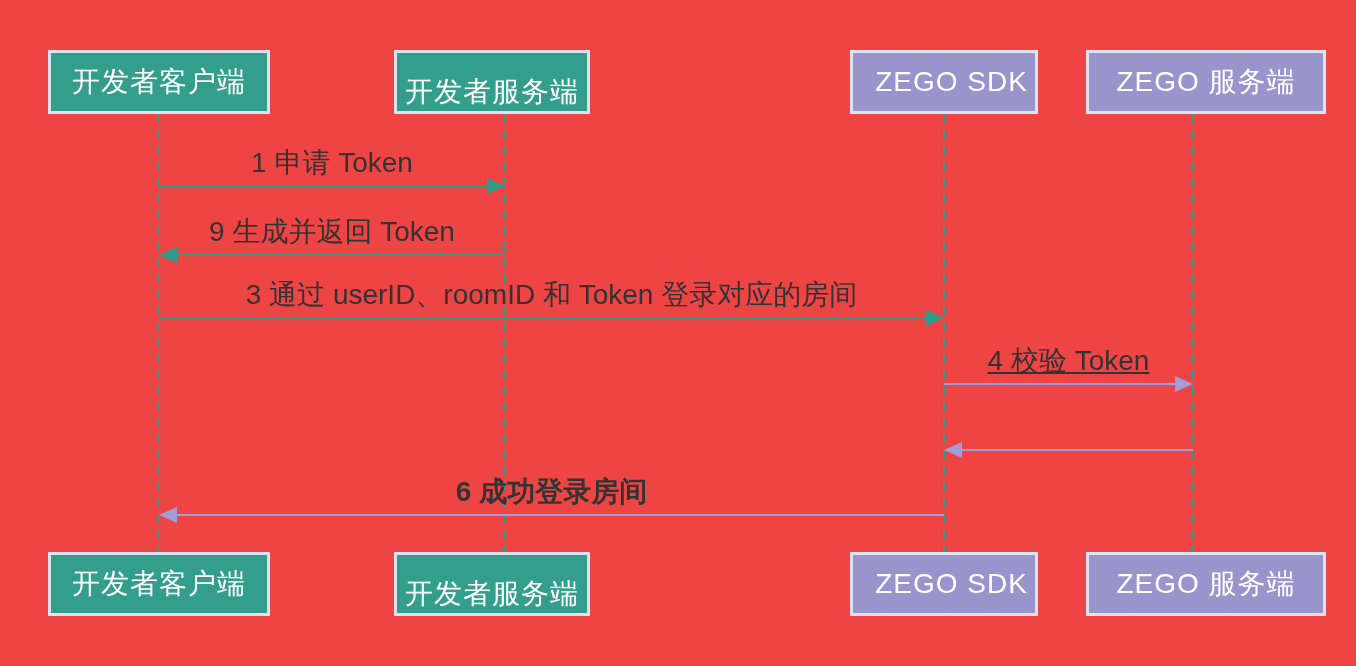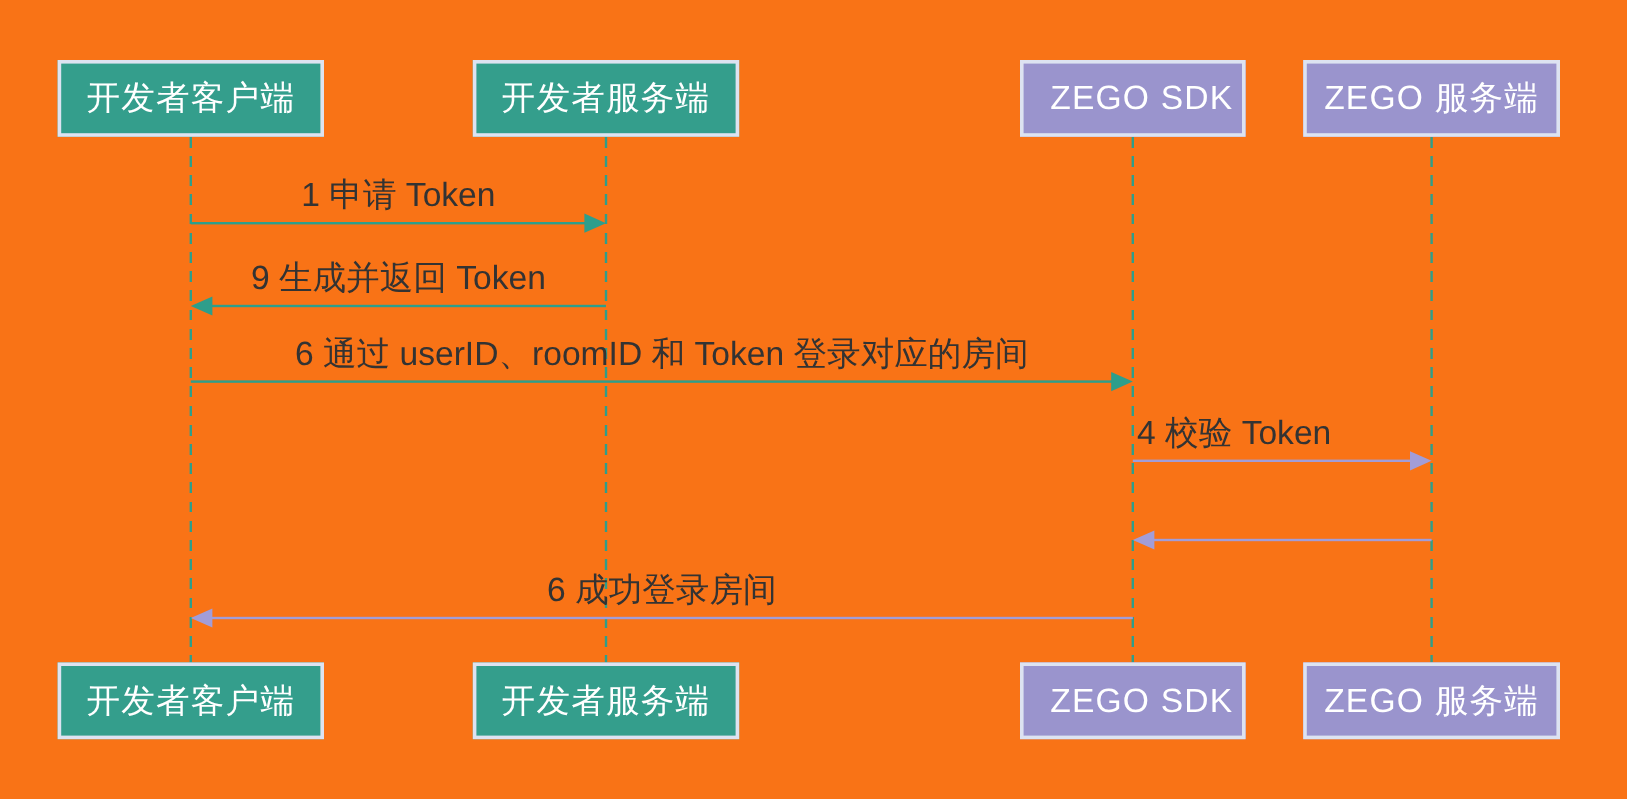--- a/index.html
+++ b/index.html
@@ -1,42 +1,42 @@
 <!DOCTYPE html>
 <html><head>
 <meta charset="utf-8">
 <style>
   html, body { margin: 0; padding: 0; background: #ffffff; }
   body { font-family: "Liberation Sans", "DejaVu Sans", sans-serif; }
   #canvas {
     position: relative;
     width: 1356px;
     height: 666px;
-    background: #f97316;
+    background: #ef4444;
     overflow: hidden;
   }
   .actor-box {
     position: absolute;
     height: 64px;
     box-sizing: border-box;
     border: 3px solid #dde3f1;
     display: flex;
     align-items: center;
     justify-content: center;
     color: #ffffff;
     font-size: 28px;
     letter-spacing: 1px;
     white-space: nowrap;
   }
   .actor-green  { background: #349e8c; }
   .actor-purple { background: #9a94cd; }
   .a0 { left: 48px;   width: 222px; }
-  .a1 { left: 394px;  width: 222px; }
+  .a1 { left: 394px;  width: 196px; align-items: flex-end; }
   .a2 { left: 850px;  width: 188px; padding-left: 15px; }
-  .a3 { left: 1086px; width: 214px; text-align: center; }
+  .a3 { left: 1086px; width: 240px; text-align: center; }
   .row-top    { top: 50px; }
   .row-bottom { top: 552px; }
   .lifeline {
     position: absolute;
     top: 114px;
     height: 438px;
     width: 2px;
     background: repeating-linear-gradient(
       to bottom,
       #2e9e8b 0px, #2e9e8b 9px,
@@ -99,32 +99,32 @@
   <div class="lifeline ll3"></div>
 
   <div class="msg-label" style="left:159px; width:346px; top:152px;">1 申请 Token</div>
   <div class="msg-line line-teal" style="left:159px; width:330px; top:185px;"></div>
   <div class="arrowhead head-right-teal" style="left:487px; top:178px;"></div>
 
   <div class="msg-label" style="left:159px; width:346px; top:221px;">9 生成并返回 Token</div>
   <div class="msg-line line-teal" style="left:175px; width:330px; top:254px;"></div>
   <div class="arrowhead head-left-teal" style="left:159px; top:247px;"></div>
 
-  <div class="msg-label" style="left:159px; width:785px; top:284px;">6 通过 userID、roomID 和 Token 登录对应的房间</div>
+  <div class="msg-label" style="left:159px; width:785px; top:284px;">3 通过 userID、roomID 和 Token 登录对应的房间</div>
   <div class="msg-line line-teal" style="left:159px; width:769px; top:317px;"></div>
   <div class="arrowhead head-right-teal" style="left:926px; top:310px;"></div>
 
-  <div class="msg-label" style="left:904px; width:249px; top:350px;">4 校验 Token</div>
+  <div class="msg-label" style="left:944px; width:249px; top:350px;text-decoration:underline;">4 校验 Token</div>
   <div class="msg-line line-purple" style="left:944px; width:233px; top:383px;"></div>
   <div class="arrowhead head-right-purple" style="left:1175px; top:376px;"></div>
 
   <div class="msg-line line-purple" style="left:960px; width:233px; top:449px;"></div>
   <div class="arrowhead head-left-purple" style="left:944px; top:442px;"></div>
 
-  <div class="msg-label" style="left:159px; width:785px; top:481px;">6 成功登录房间</div>
+  <div class="msg-label" style="left:159px; width:785px; top:481px;font-weight:bold;">6 成功登录房间</div>
   <div class="msg-line line-purple" style="left:175px; width:769px; top:514px;"></div>
   <div class="arrowhead head-left-purple" style="left:159px; top:507px;"></div>
 
   <div class="actor-box actor-green a0 row-bottom">
     <span>开发者客户端</span>
   </div>
   <div class="actor-box actor-green a1 row-bottom">
     <span>开发者服务端</span>
   </div>
   <div class="actor-box actor-purple a2 row-bottom">

